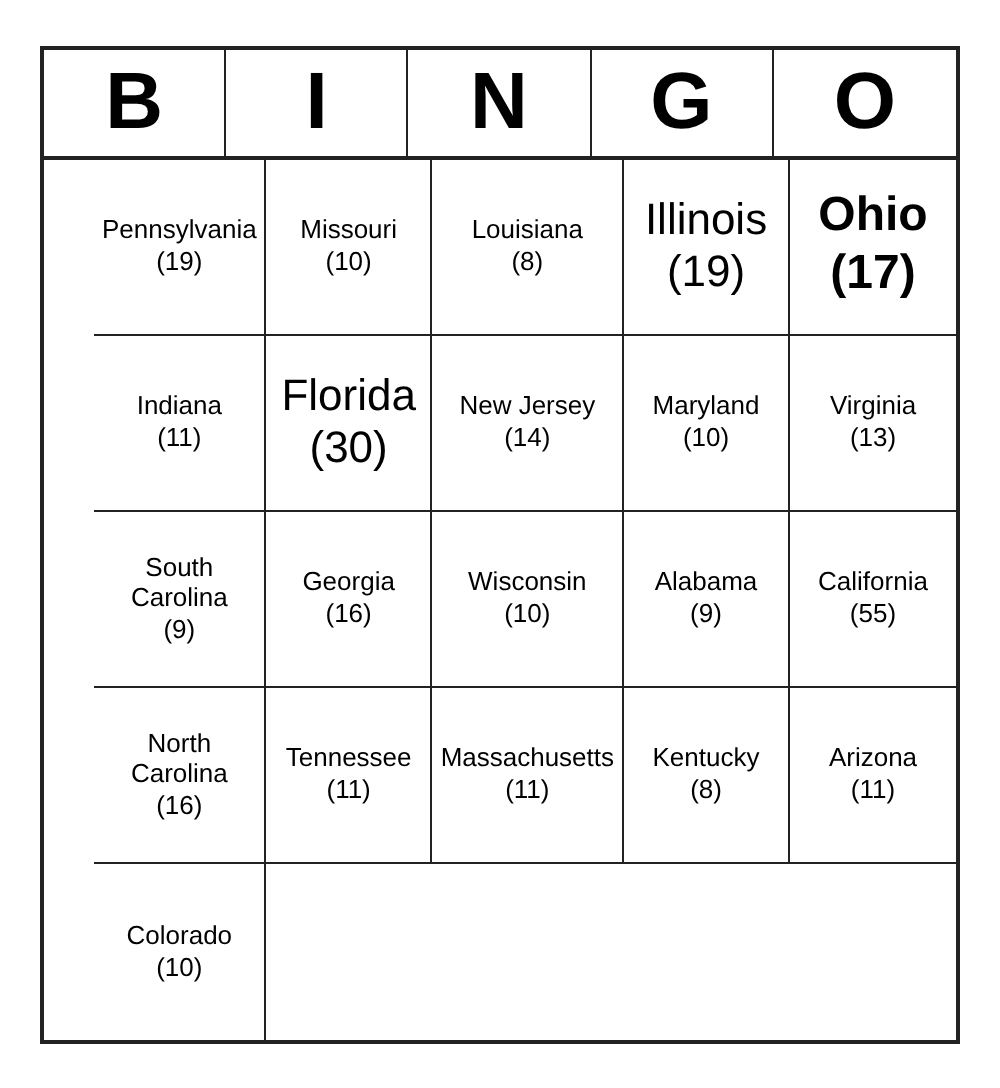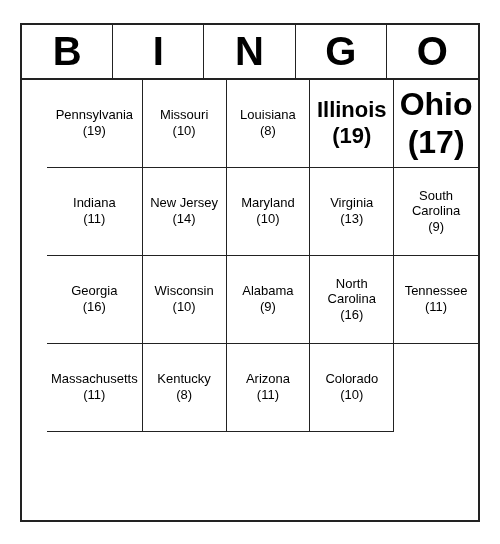--- a/index.html
+++ b/index.html
@@ -68,25 +68,25 @@
       border-bottom: none;
     }
 
     .cell-text {
       font-size: 13px;
       line-height: 1.2;
     }
 
     .cell-text.large {
       font-size: 22px;
-      font-weight: bold;
+      font-weight: normal;
     }
 
     .cell-text.xlarge {
-      font-size: 32px;
+      font-size: 24px;
       font-weight: bold;
     }
   </style>
 </head>
 <body>
 
 <div class="bingo-card">
   <div class="bingo-header">
   <div class="bingo-letter">B</div>
       <div class="bingo-letter">I</div>
@@ -107,39 +107,45 @@
       <div class="bingo-cell">
         <span class="cell-text large">Illinois<br>(19)</span>
       </div>
       <div class="bingo-cell">
         <span class="cell-text xlarge">Ohio<br>(17)</span>
       </div>
       <div class="bingo-cell">
         <span class="cell-text">Indiana<br>(11)</span>
       </div>
       <div class="bingo-cell">
+        <span class="cell-text large">Florida<br>(30)</span>
+      </div>
+      <div class="bingo-cell">
         <span class="cell-text">New Jersey<br>(14)</span>
       </div>
       <div class="bingo-cell">
         <span class="cell-text">Maryland<br>(10)</span>
       </div>
       <div class="bingo-cell">
         <span class="cell-text">Virginia<br>(13)</span>
       </div>
       <div class="bingo-cell">
         <span class="cell-text">South Carolina<br>(9)</span>
       </div>
       <div class="bingo-cell">
         <span class="cell-text">Georgia<br>(16)</span>
       </div>
       <div class="bingo-cell">
         <span class="cell-text">Wisconsin<br>(10)</span>
       </div>
       <div class="bingo-cell">
         <span class="cell-text">Alabama<br>(9)</span>
+      </div>
+      <div class="bingo-cell">
+        <span class="cell-text">California<br>(55)</span>
       </div>
       <div class="bingo-cell">
         <span class="cell-text">North Carolina<br>(16)</span>
       </div>
       <div class="bingo-cell">
         <span class="cell-text">Tennessee<br>(11)</span>
       </div>
       <div class="bingo-cell">
         <span class="cell-text">Massachusetts<br>(11)</span>
       </div>

